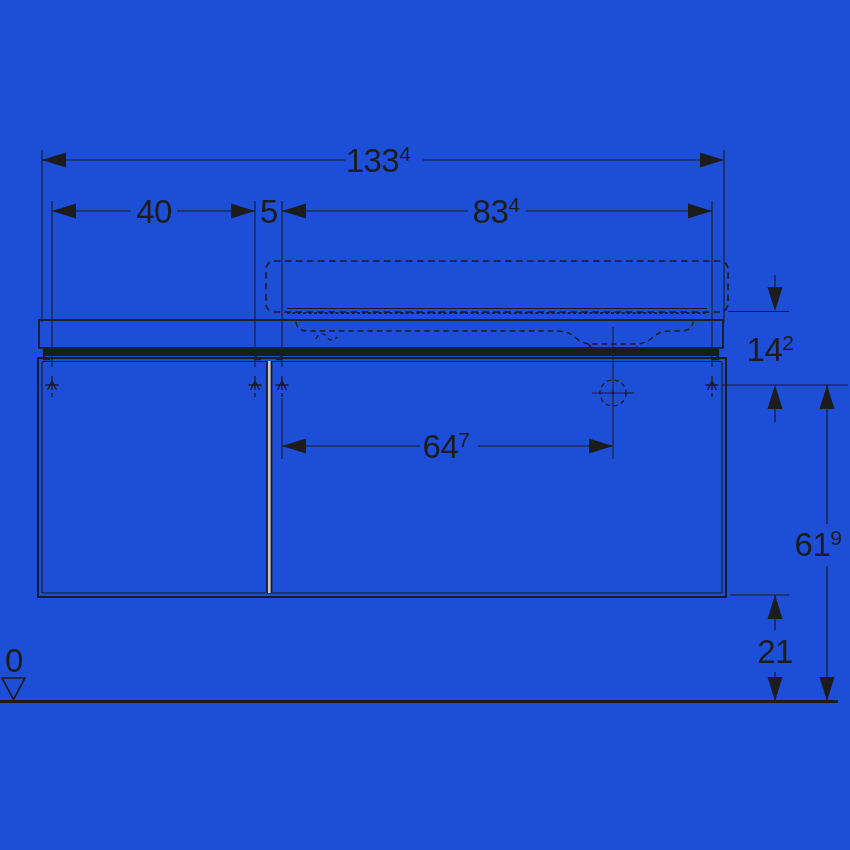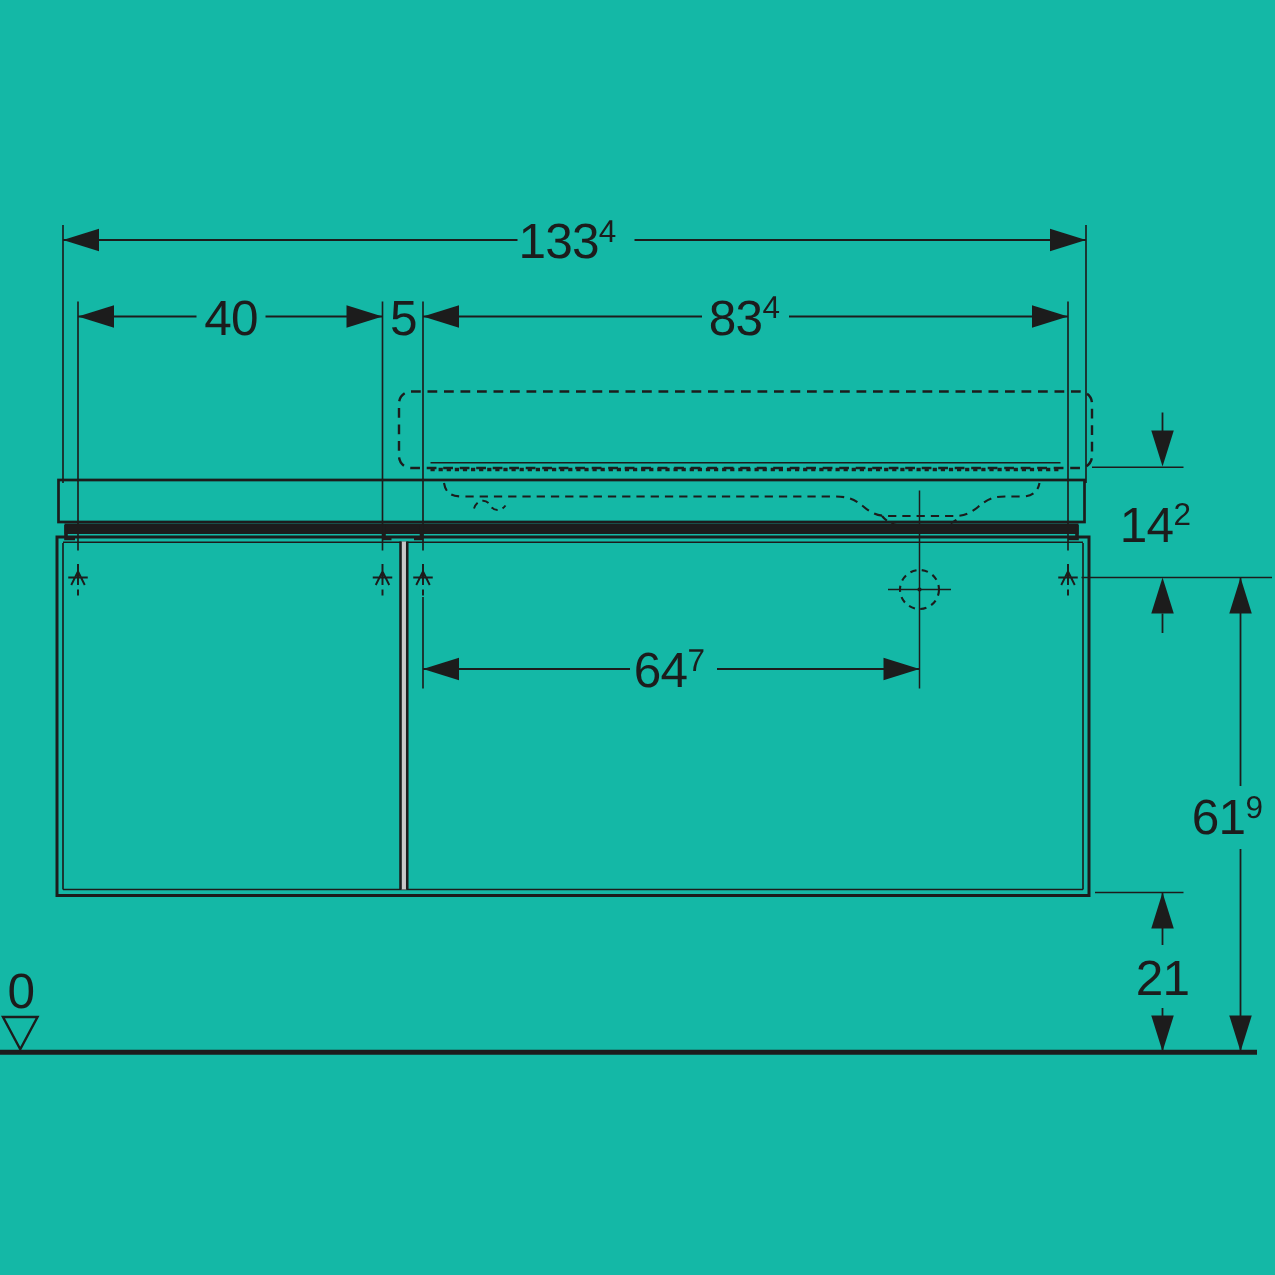--- a/index.html
+++ b/index.html
@@ -4,21 +4,21 @@
 <style>
   html, body {
     margin: 0;
     padding: 0;
     background: #ffffff;
   }
   .canvas {
     position: relative;
     width: 850px;
     height: 850px;
-    background: #14b8a6;
+    background: #1d4ed8;
     font-family: "Liberation Sans", sans-serif;
     overflow: hidden;
   }
   svg { display: block; }
   .dim-text {
     font-family: "Liberation Sans", sans-serif;
     font-size: 33px;
     fill: #1c1c1c;
     letter-spacing: -0.5px;
   }

